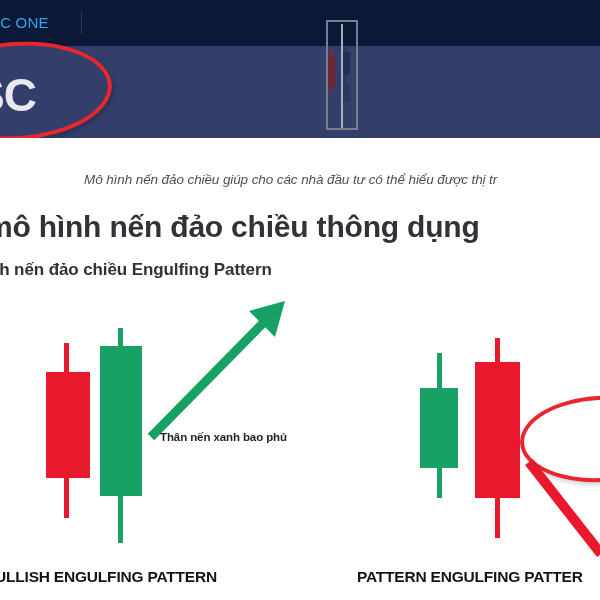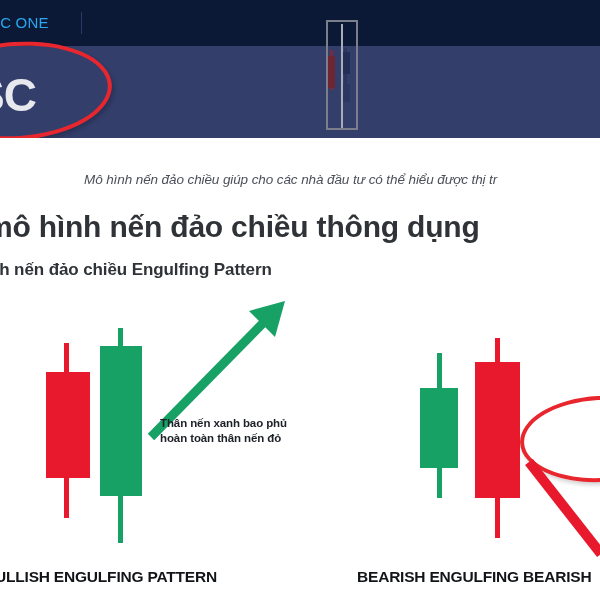--- a/index.html
+++ b/index.html
@@ -189,21 +189,21 @@
   
   .anno {
     position: absolute;
     font-size: 11.5px;
     font-weight: 700;
     color: #1d2026;
     line-height: 15px;
     letter-spacing: -0.1px;
     white-space: nowrap;
   }
-  .anno-left  { left: 160px; top: 278px; }
+  .anno-left  { left: 160px; top: 292px; }
   .anno-right { left: 533px; top: 278px; }
 
   .red-ellipse-right {
     position: absolute;
     left: 520px;
     top: 258px;
     width: 160px;
     height: 86px;
     border: 4px solid #e8262d;
     border-radius: 50%;
@@ -263,33 +263,32 @@
   <div class="candle-wick green L-grn-wick"></div>
   <div class="candle-body green L-grn-body"></div>
 
   <svg class="green-arrow" viewBox="0 0 150 150">
     <line x1="6" y1="144" x2="124" y2="24" stroke="#17a165" stroke-width="9" stroke-linecap="butt"></line>
     <polygon points="140,8 104,18 130,44" fill="#17a165"></polygon>
   </svg>
 
   <div class="anno anno-left">
     <div>Thân nến xanh bao phủ</div>
-    <div>hoàn toàn thân nến đỏ</div>
   </div>
 
   <div class="caption caption-left">BULLISH ENGULFING PATTERN</div>
 
   <div class="candle-wick green R-grn-wick"></div>
   <div class="candle-body green R-grn-body"></div>
 
   <div class="candle-wick red R-red-wick"></div>
   <div class="candle-body red R-red-body"></div>
 
   <div class="red-ellipse-right"></div>
 
 
   <svg class="red-arrow" viewBox="0 0 80 100">
     <line x1="4" y1="4" x2="76" y2="96" stroke="#e8192c" stroke-width="10" stroke-linecap="butt"></line>
   </svg>
 
-  <div class="caption caption-right">BEARISH ENGULFING BEARISH</div>
+  <div class="caption caption-right">PATTERN ENGULFING PATTER</div>
 
 </div>
 
 </body></html>

